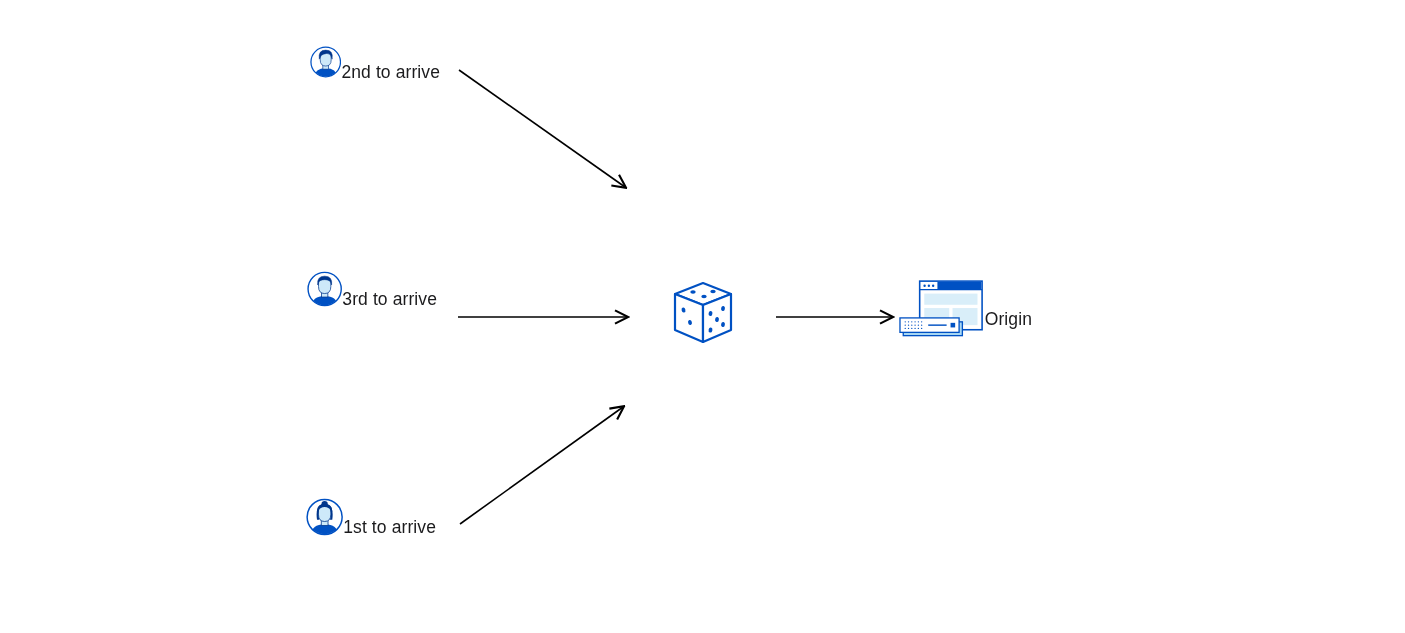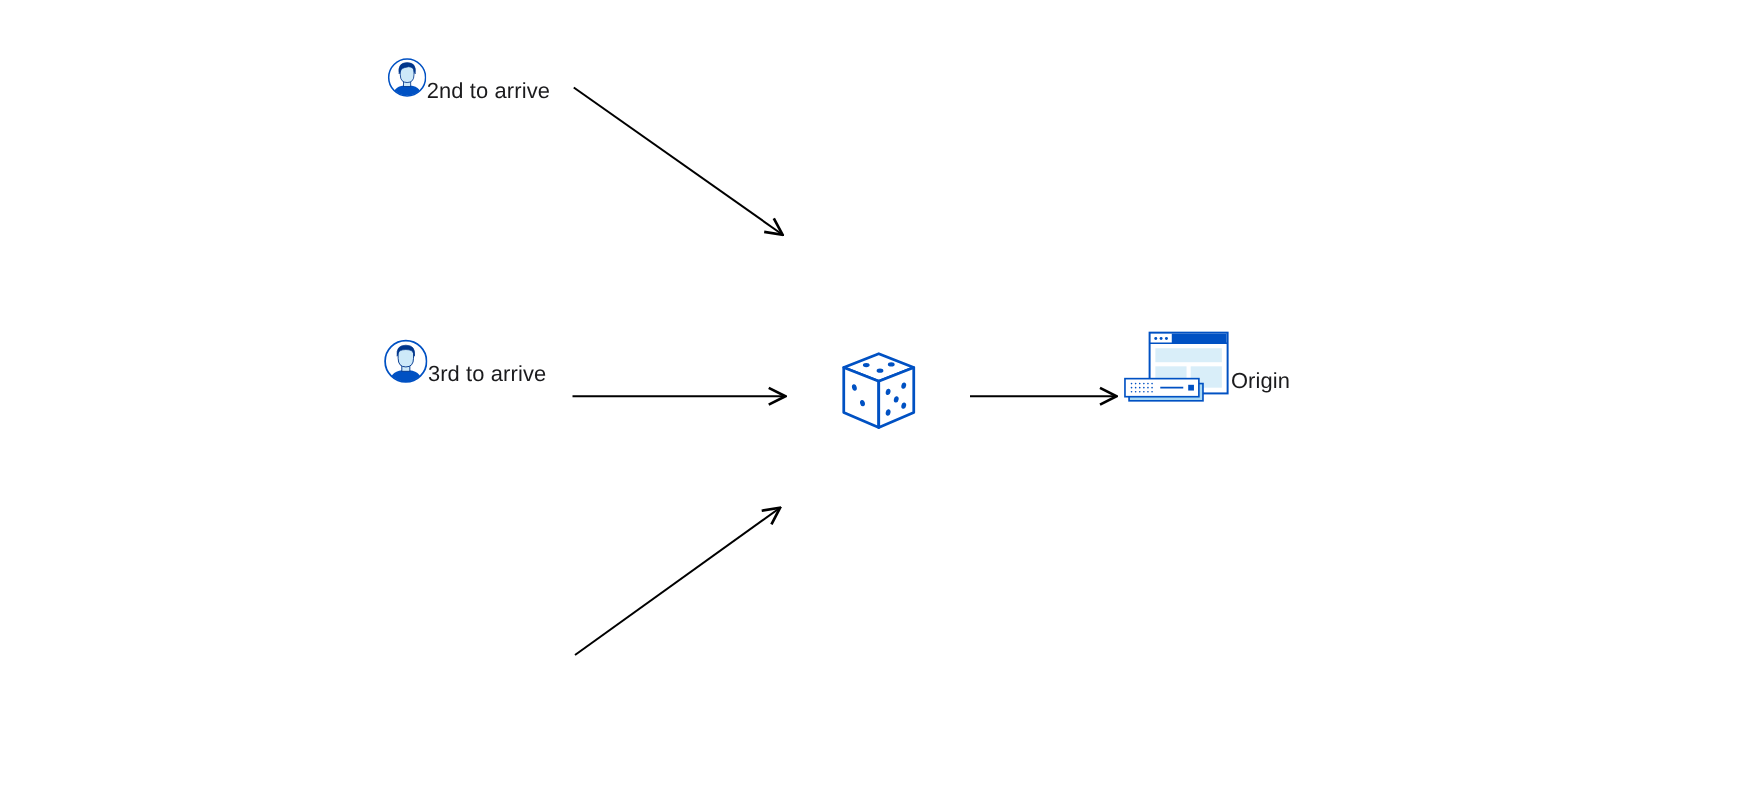--- a/index.html
+++ b/index.html
@@ -87,20 +87,39 @@
       <g clip-path="url(#avclip2)">
         <path d="M9 66 Q9 46 33 46 Q57 46 57 66 Z" fill="#0051c3"></path>
         <rect x="27" y="35" width="12" height="13" fill="#cde9f9" stroke="#00368c" stroke-width="1.4"></rect>
         <path d="M21.5 21 Q21.5 11 33 11 Q44.5 11 44.5 21 L44.5 28.5 Q44.5 41.5 33 41.5 Q21.5 41.5 21.5 28.5 Z" fill="#cde9f9" stroke="#00368c" stroke-width="1.4"></path>
         <path d="M20 25.5 Q18 9 33 9 Q48 9 46 25.5 L44.5 21.5 Q43.5 15.8 33 15.5 Q22.5 15.8 21.5 21.5 Z" fill="#00368c" stroke="#00368c" stroke-width="1"></path>
       </g>
     </svg>
     <div class="node-label">3rd to arrive</div>
   </div>
 
+  <div class="node" style="left:306px; top:483px; width:130px;">
+    <svg width="68" height="68" viewBox="0 0 66 66">
+      <defs>
+          <clipPath id="avclip3">
+            <circle cx="33" cy="33" r="30.4"></circle>
+          </clipPath>
+        </defs>
+      <circle cx="33" cy="33" r="31" fill="#ffffff" stroke="#0051c3" stroke-width="2.6"></circle>
+      <g clip-path="url(#avclip3)">
+        <ellipse cx="33" cy="9.5" rx="5.5" ry="5" fill="#00368c"></ellipse>
+        <path d="M9 66 Q9 46 33 46 Q57 46 57 66 Z" fill="#0051c3"></path>
+        <rect x="27" y="35" width="12" height="13" fill="#cde9f9" stroke="#00368c" stroke-width="1.4"></rect>
+        <path d="M19.5 38 Q15.5 10 33 10 Q50.5 10 46.5 38 L42.5 38 Q46 20 33 16.5 Q20 20 23.5 38 Z" fill="#00368c"></path>
+        <path d="M22 21.5 Q22 12 33 12 Q44 12 44 21.5 L44 28 Q44 41 33 41 Q22 41 22 28 Z" fill="#cde9f9" stroke="#00368c" stroke-width="1.4"></path>
+        <path d="M20.5 29 Q16.5 10 33 10 Q49.5 10 45.5 29 L43.8 23.5 Q43 16 33 15.2 Q23 16 22.2 23.5 Z" fill="#00368c"></path>
+      </g>
+    </svg>
+    <div class="node-label">1st to arrive</div>
+  </div>
 
   <div class="node" style="left:669px; top:280px; width:68px;">
     <svg width="68" height="66" viewBox="0 0 68 66">
       <g fill="#ffffff" stroke="#0051c3" stroke-width="2.2" stroke-linejoin="round">
         <path d="M34 3 L62 14 L34 25 L6 14 Z"></path>
         <path d="M6 14 L34 25 L34 62 L6 50 Z"></path>
         <path d="M62 14 L34 25 L34 62 L62 50 Z"></path>
       </g>
       <g fill="#0051c3">
         <ellipse cx="24" cy="12" rx="2.7" ry="1.7"></ellipse>
@@ -110,21 +129,21 @@
         <ellipse cx="21" cy="42.5" rx="1.9" ry="2.6" transform="rotate(-14 21 42.5)"></ellipse>
         <ellipse cx="41.5" cy="33.5" rx="1.9" ry="2.6" transform="rotate(12 41.5 33.5)"></ellipse>
         <ellipse cx="54" cy="28.5" rx="1.9" ry="2.6" transform="rotate(12 54 28.5)"></ellipse>
         <ellipse cx="48" cy="39.5" rx="1.9" ry="2.6" transform="rotate(12 48 39.5)"></ellipse>
         <ellipse cx="41.5" cy="50" rx="1.9" ry="2.6" transform="rotate(12 41.5 50)"></ellipse>
         <ellipse cx="54" cy="44.5" rx="1.9" ry="2.6" transform="rotate(12 54 44.5)"></ellipse>
       </g>
     </svg>
   </div>
 
-  <div class="node" style="left:898px; top:248px; width:134px;">
+  <div class="node" style="left:898px; top:263px; width:134px;">
     <svg width="132" height="98" viewBox="0 0 132 98">
 
       <rect x="33" y="2" width="95" height="74" fill="#ffffff" stroke="#0051c3" stroke-width="2.4"></rect>
       <rect x="60" y="3.2" width="66.8" height="11.6" fill="#0051c3"></rect>
       <line x1="33" y1="15" x2="128" y2="15" stroke="#0051c3" stroke-width="1.8"></line>
       <circle cx="40.5" cy="9" r="1.8" fill="#0051c3"></circle>
       <circle cx="47" cy="9" r="1.8" fill="#0051c3"></circle>
       <circle cx="53.5" cy="9" r="1.8" fill="#0051c3"></circle>
       <rect x="40" y="21" width="81" height="17" fill="#d9eef9"></rect>
       <rect x="40" y="43" width="38" height="26" fill="#d9eef9"></rect>

